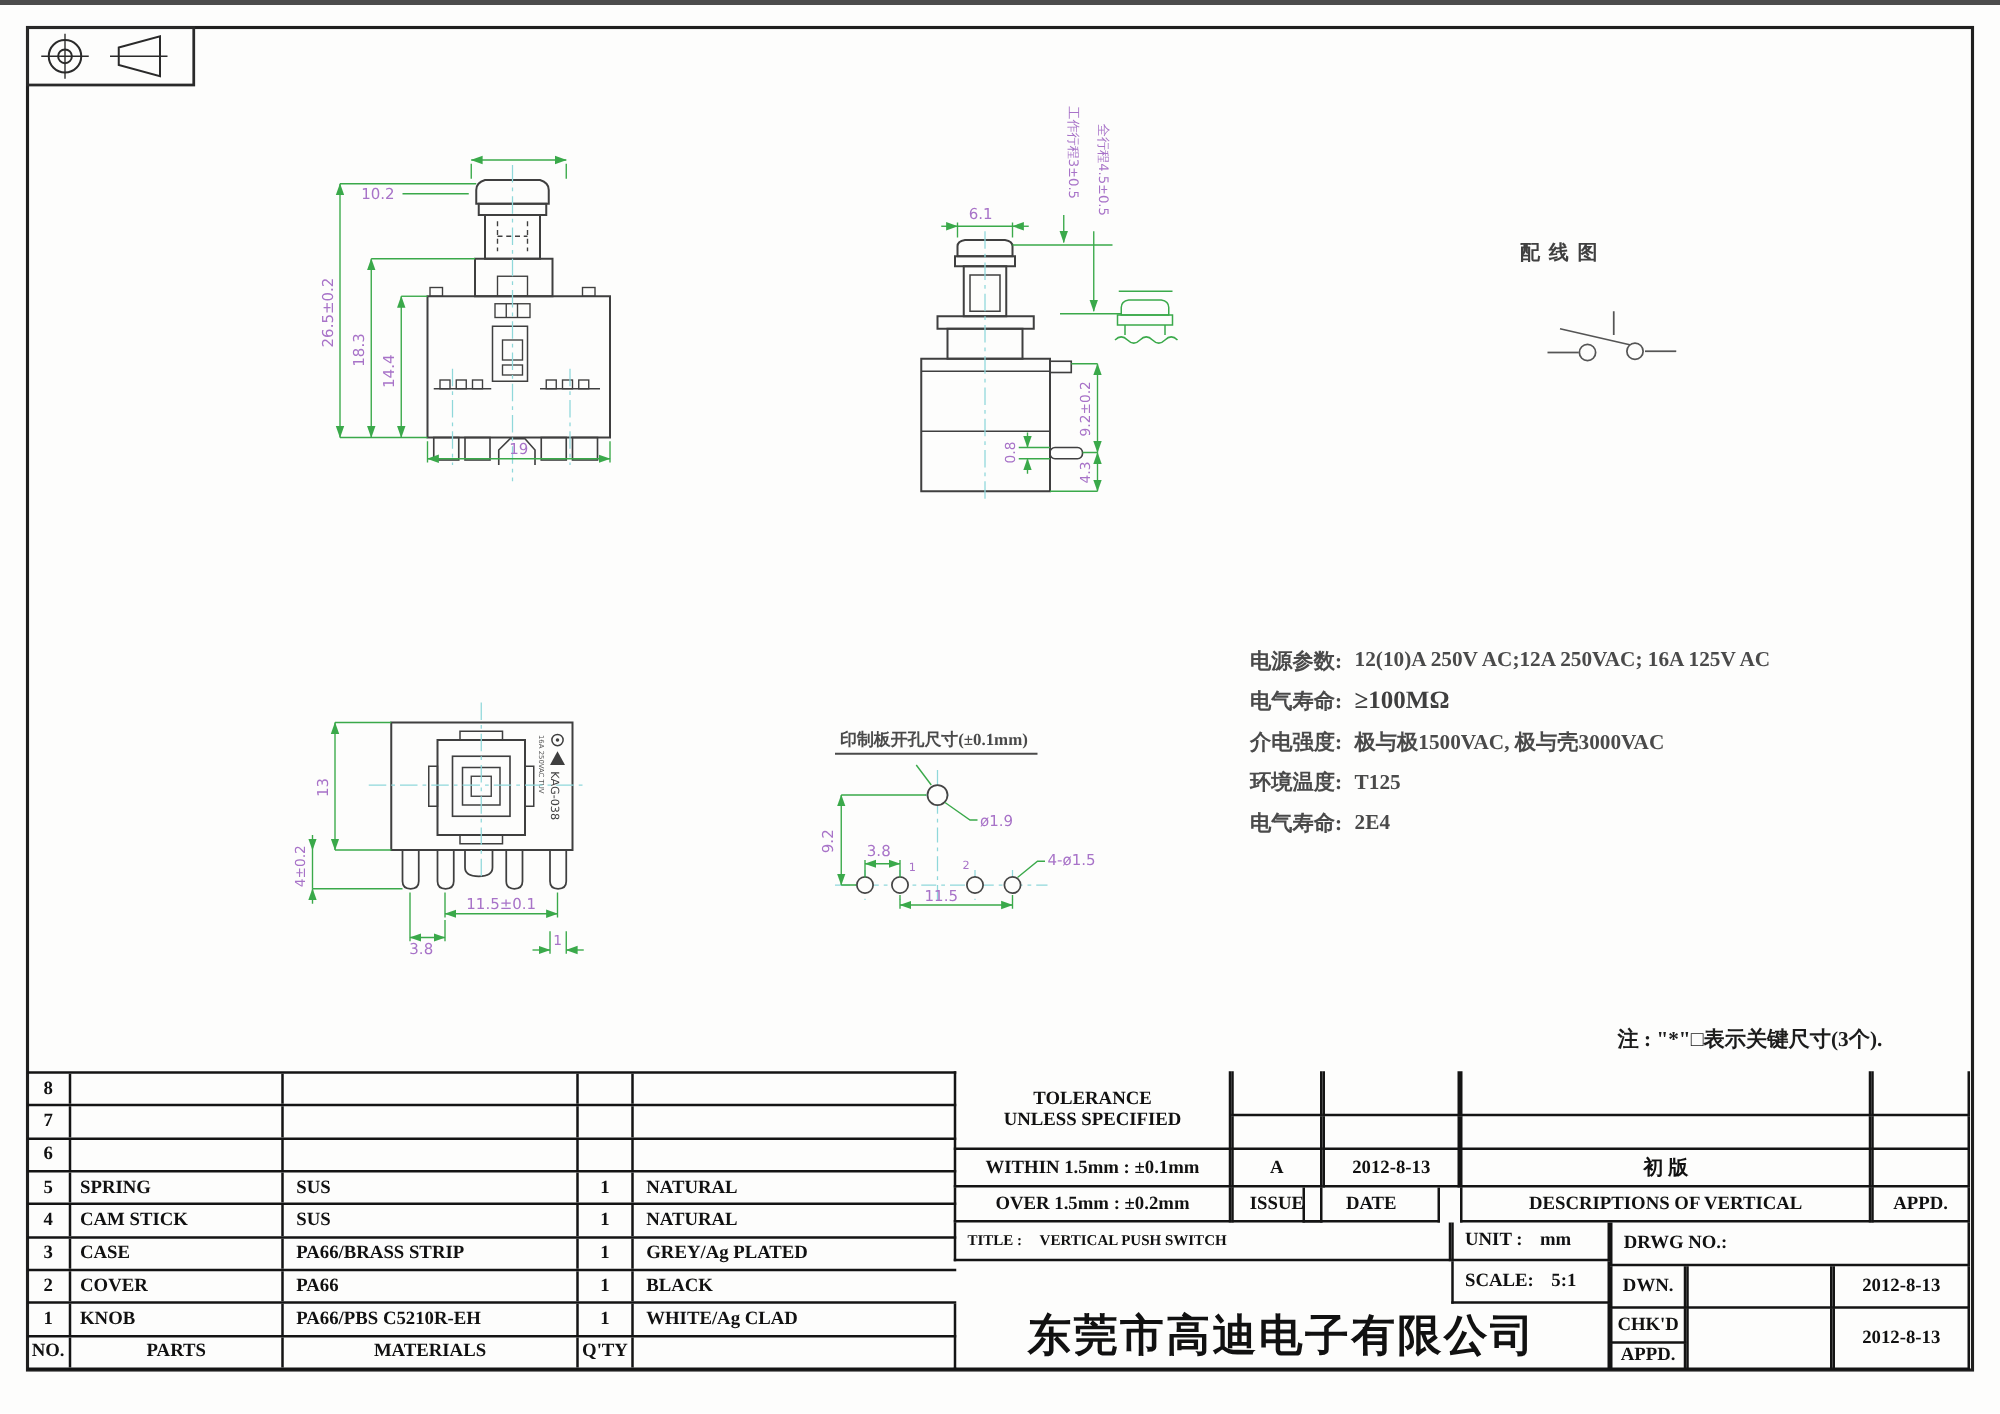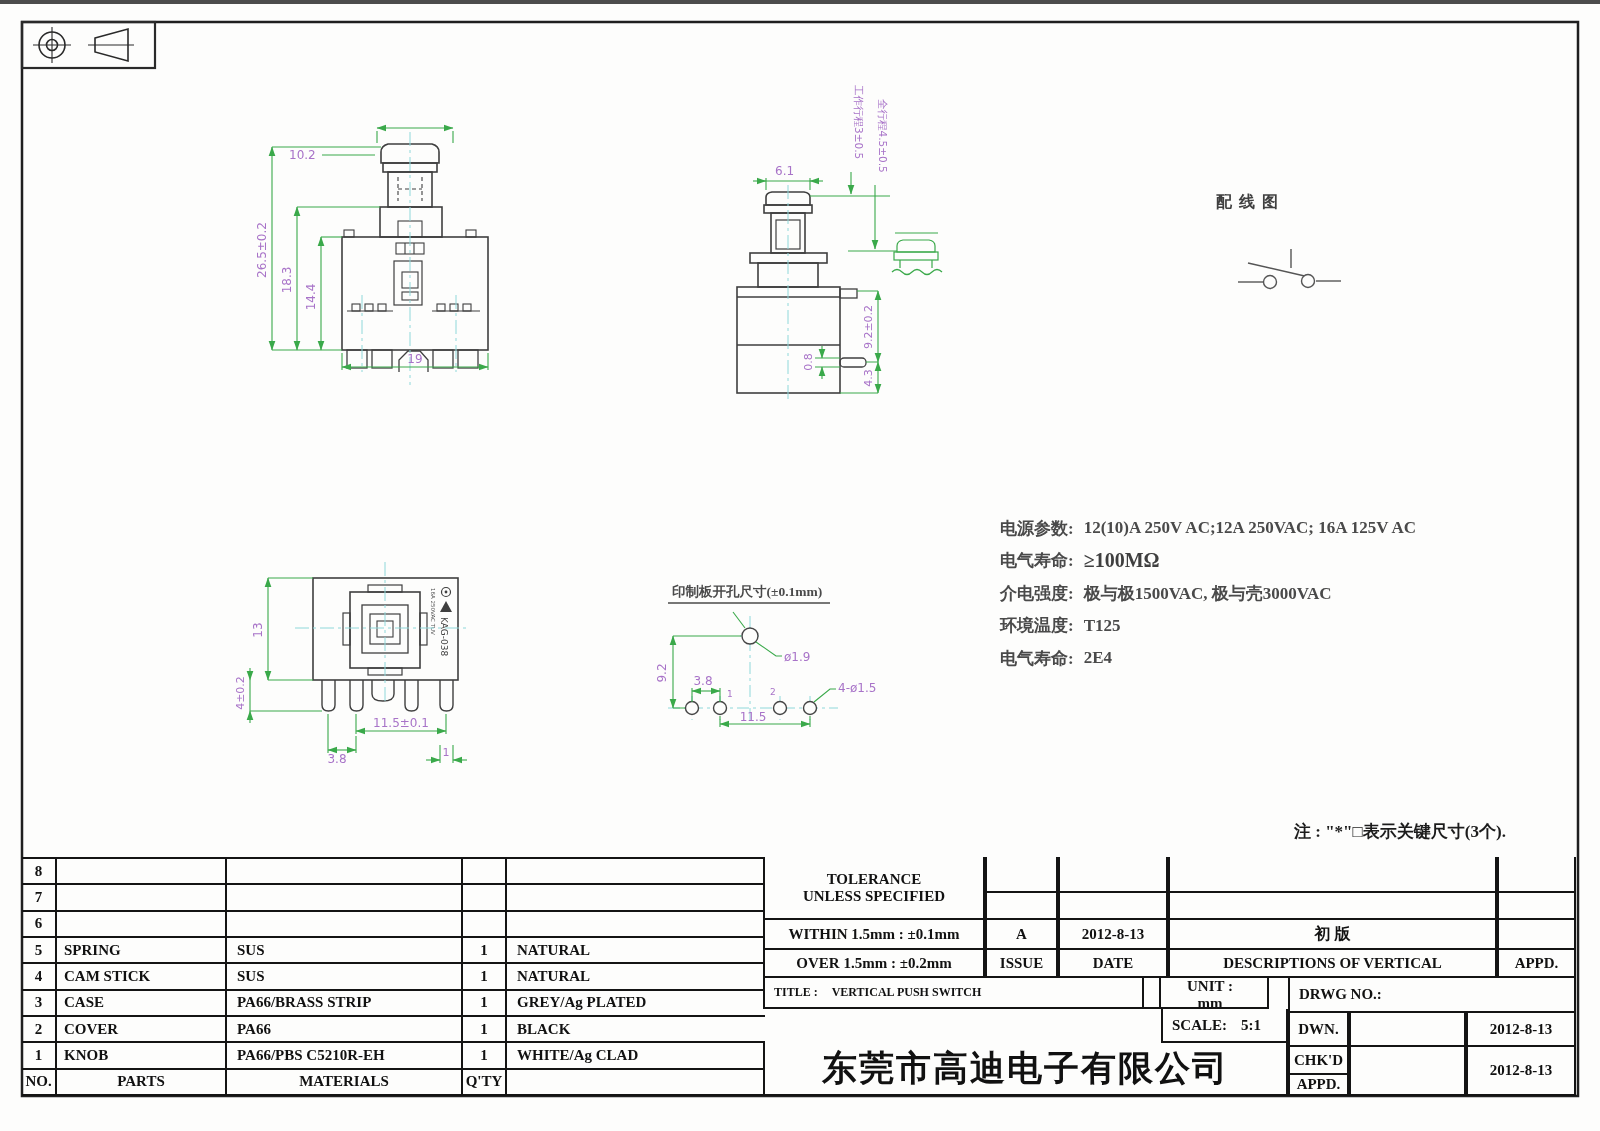--- a/index.html
+++ b/index.html
@@ -375,30 +375,30 @@
     <div class="tcell" style="left:295px;top:36px;width:110px;height:27px;"></div>
     <div class="tcell" style="left:405px;top:36px;width:329px;height:27px;"></div>
     <div class="tcell" style="left:734px;top:36px;width:79px;height:27px;"></div>
 
     <div class="tcell" style="left:222px;top:63px;width:73px;height:30px;">A</div>
     <div class="tcell" style="left:295px;top:63px;width:110px;height:30px;">2012-8-13</div>
     <div class="tcell" style="left:405px;top:63px;width:329px;height:30px;font-size:16px;">初  版</div>
     <div class="tcell" style="left:734px;top:63px;width:79px;height:30px;"></div>
 
     <div class="tcell" style="left:222px;top:93px;width:73px;height:28px;">ISSUE</div>
-    <div class="tcell" style="left:295px;top:93px;width:110px;height:28px;">DATE</div>
+    <div class="tcell" style="left:279px;top:93px;width:110px;height:28px;">DATE</div>
     <div class="tcell" style="left:405px;top:93px;width:329px;height:28px;">DESCRIPTIONS OF VERTICAL</div>
     <div class="tcell" style="left:734px;top:93px;width:79px;height:28px;">APPD.</div>
 
     <div class="tcell tl" style="left:0;top:121px;width:398px;height:31px;font-size:12px;">
       <span>TITLE :</span>
         <span class="gap"></span>
       <span>VERTICAL PUSH SWITCH</span>
     </div>
-    <div class="tcell tl" style="left:379px;top:121px;width:127px;height:31px;flex-direction:column;">
+    <div class="tcell tl" style="left:398px;top:121px;width:127px;height:31px;">
       <span>UNIT :</span>
         <span class="gap"></span>
       <span>mm</span>
     </div>
     <div class="tcell tl" style="left:525px;top:121px;width:288px;height:35px;">DRWG NO.:</div>
 
     <div class="tcell tl" style="left:398px;top:152px;width:127px;height:34px;">
       <span>SCALE:</span>
         <span class="gap"></span>
       <span>5:1</span>

